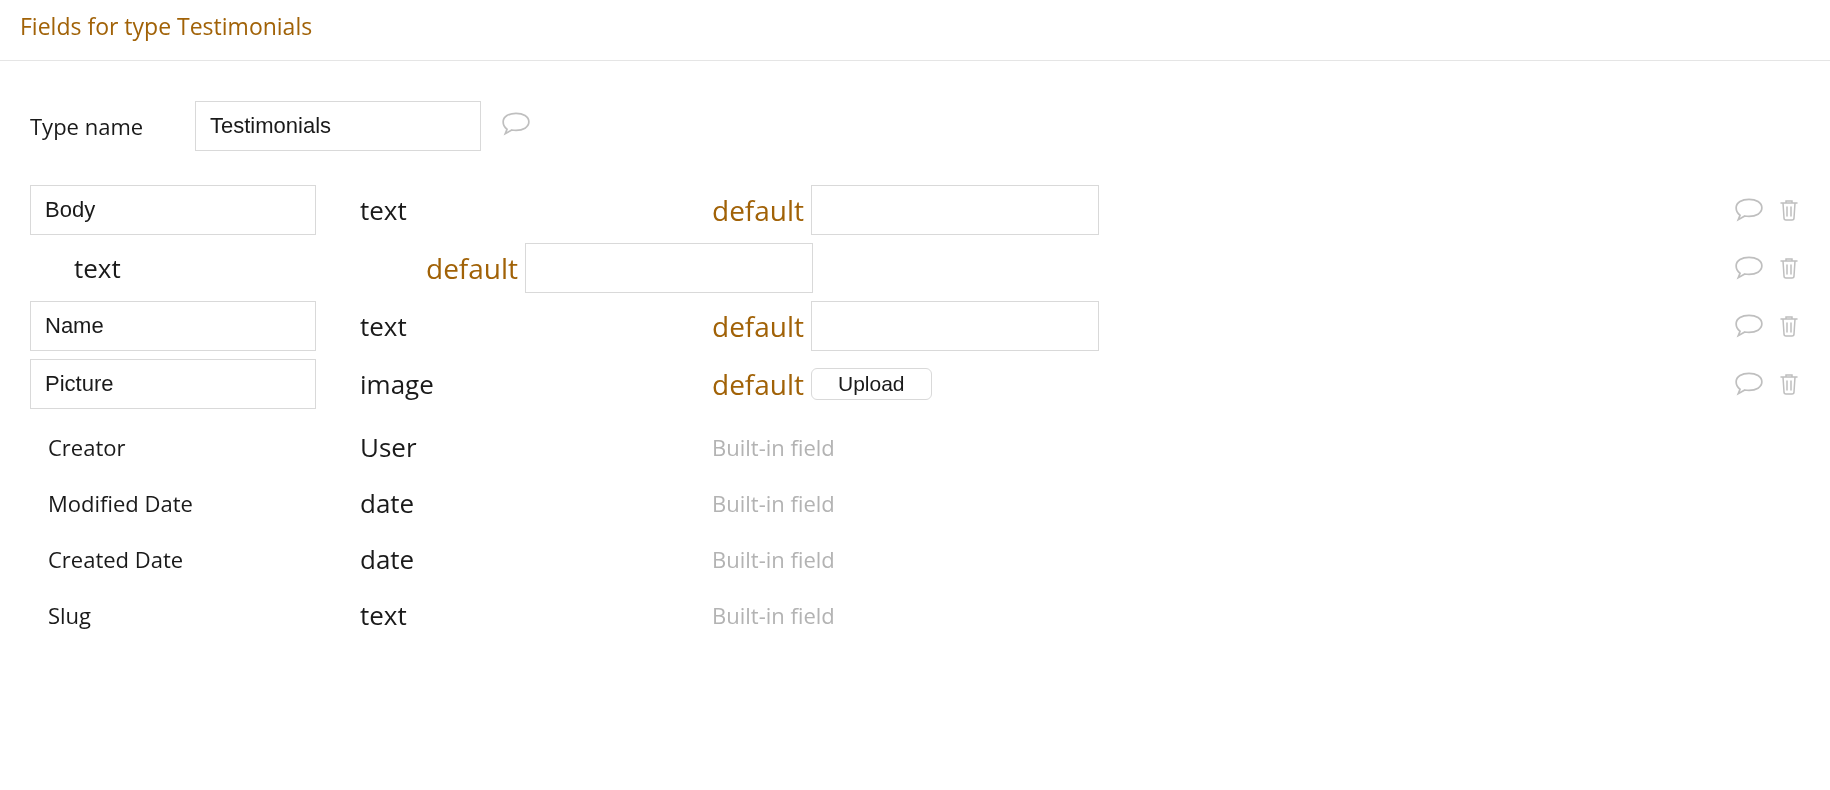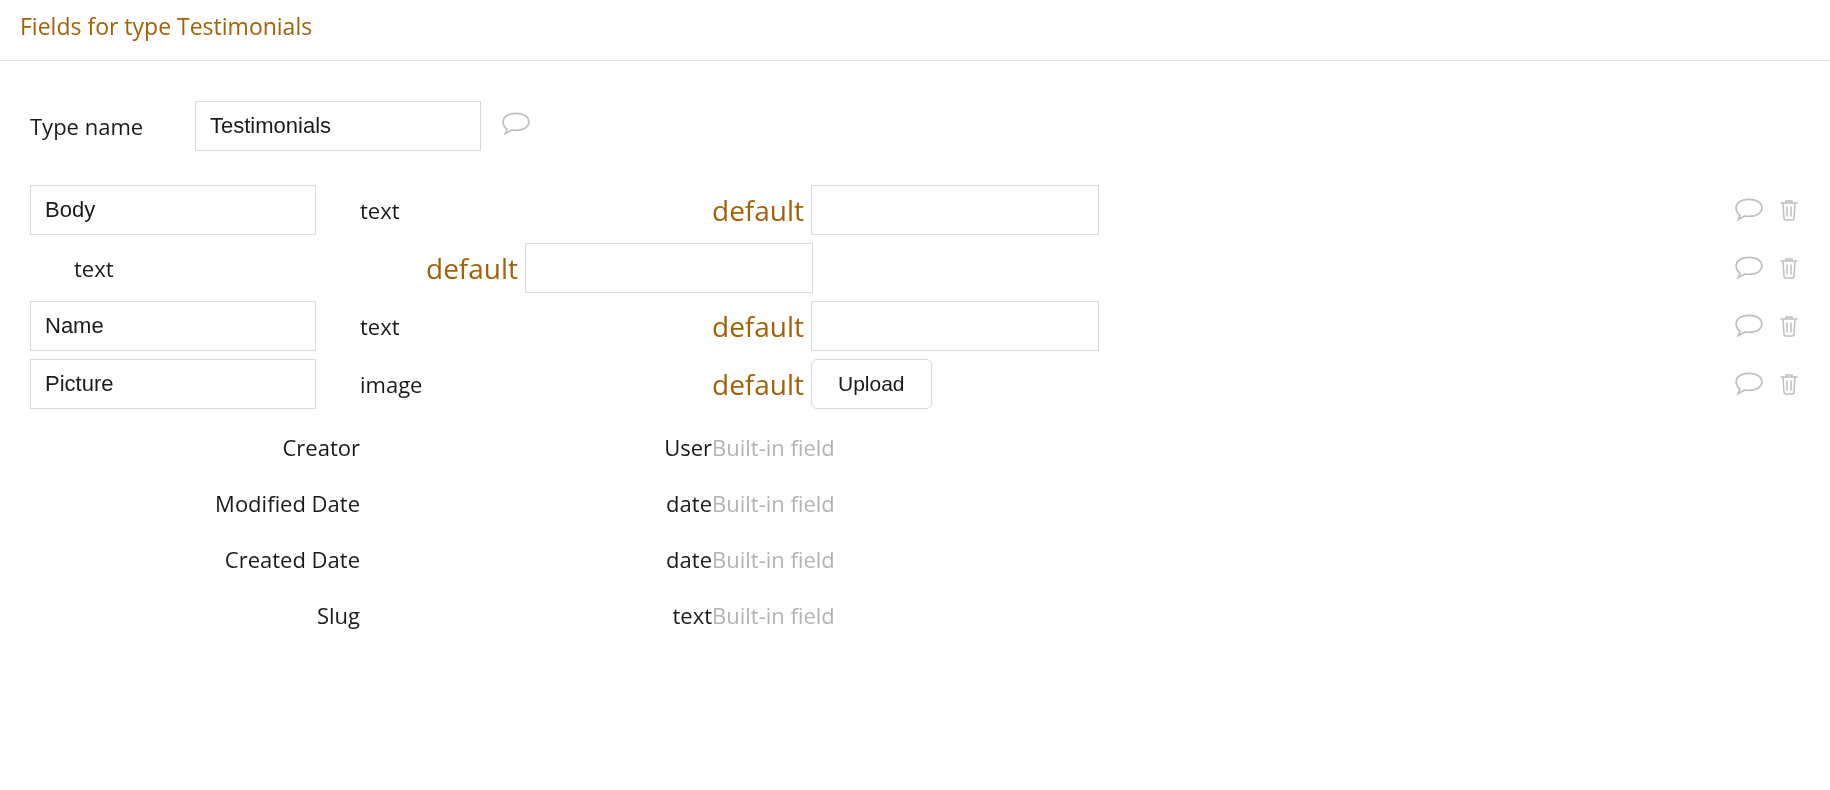--- a/index.html
+++ b/index.html
@@ -37,21 +37,21 @@
     width: 286px;
   }
   .col-name-label {
     width: 330px;
     font-size: 22px;
     color: #1a1a1a;
     padding-left: 18px;
   }
   .col-type {
     width: 352px;
-    font-size: 22px;
+    font-size: 26px;
     color: #1a1a1a;
   }
   .col-default-label {
     width: 99px;
     font-size: 28px;
     color: #a16207;
   }
   .col-default-input {
     width: 288px;
   }
@@ -78,21 +78,21 @@
   }
   .type-name-row {
     display: flex;
     align-items: center;
     margin-bottom: 34px;
   }
   .type-name-row .col-label { width: 165px; }
   .type-name-row .type-input-wrap { width: 286px; }
   .type-name-row .comment-slot { margin-left: 20px; }
   .upload-btn {
-    height: 50px;
+    height: 32px;
     border: 1px solid #d9d9d9;
     border-radius: 6px;
     background: #fff;
     font-size: 21px;
     color: #1a1a1a;
     padding: 0 26px;
     cursor: pointer;
   }
   .icon-comment, .icon-trash {
     color: #bfbfbf;
@@ -102,21 +102,20 @@
     cursor: pointer;
   }
   .icon-comment svg { width: 30px; height: 26px; }
   .icon-trash svg { width: 22px; height: 26px; }
   .fields-section { }
   .builtin-section { margin-top: 10px; }
   .builtin-row {
     display: flex;
     align-items: center;
     min-height: 56px;
-    text-align: right;
   }
 </style>
 </head>
 <body>
 
 <svg width="0" height="0" style="position:absolute">
   <defs>
     <g id="ic-comment">
       <path d="M2 10c0-5 5.5-8 12-8s12 3 12 8-5.5 8-12 8c-1.4 0-2.7-.14-3.9-.4L4 21l1.6-4.1C3.3 15.3 2 12.9 2 10z" fill="none" stroke="currentColor" stroke-width="1.6"></path>
     </g>

